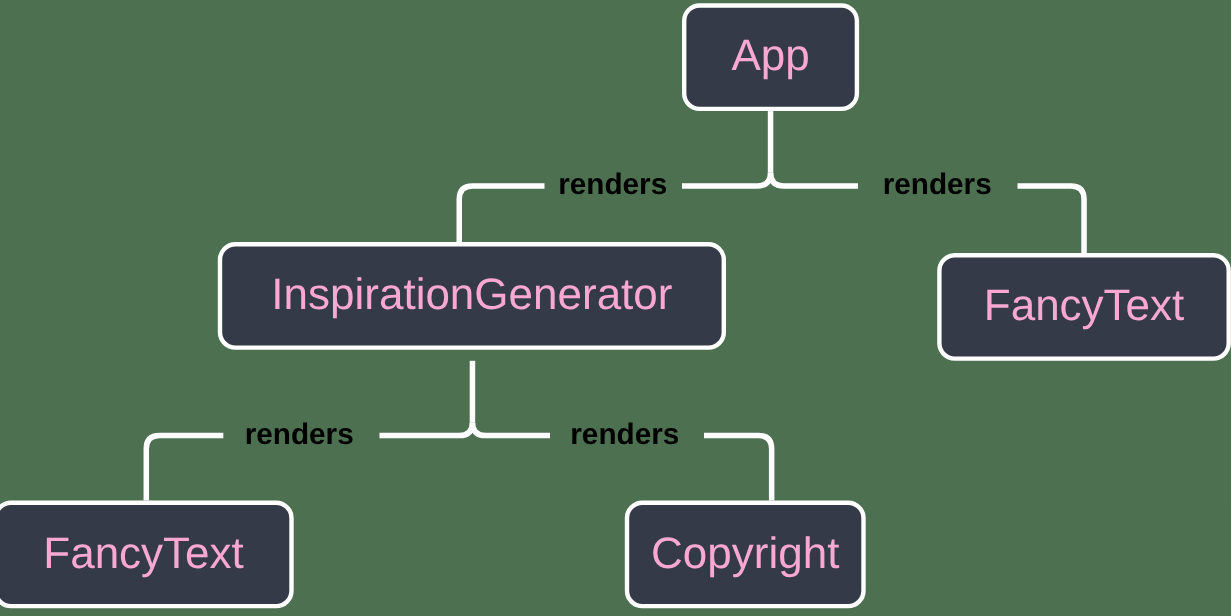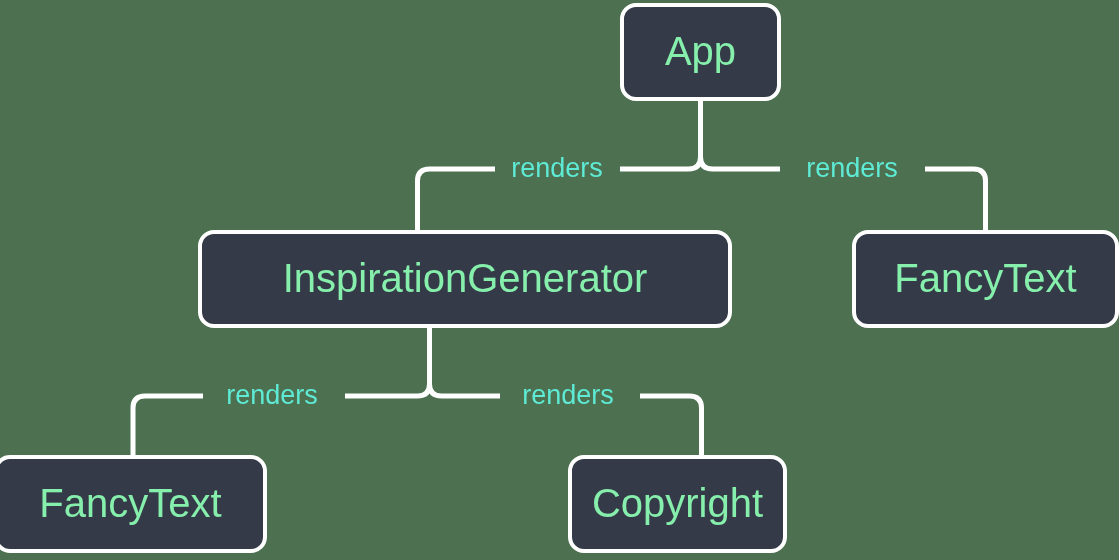--- a/index.html
+++ b/index.html
@@ -24,39 +24,39 @@
     top: 0;
     width: 1119px;
     height: 560px;
   }
   .node {
     position: absolute;
     box-sizing: border-box;
     background: #343a48;
     border: 4px solid #ffffff;
     border-radius: 16px;
-    color: #86efac;
+    color: #f9a8d4;
     display: flex;
     align-items: center;
     justify-content: center;
     font-size: 40px;
     font-weight: 400;
     letter-spacing: 0px;
     white-space: nowrap;
   }
   .node-label {
     display: block;
     line-height: 1;
     padding-bottom: 3px;
   }
   .edge-label {
     position: absolute;
-    color: #5eead4;
+    color: #000000;
     font-size: 27px;
-    font-weight: 400;
+    font-weight: 700;
     line-height: 1;
     white-space: nowrap;
     transform: translate(-50%, -50%);
   }
 </style>
 </head>
 <body>
 
 <div id="diagram">
 
@@ -74,21 +74,21 @@
       <path d="M429.5 384 Q429.5 396 417.5 396 L345 396 M203 396 L145 396 Q133 396 133 408 L133 455"></path>
 
       <path d="M429.5 384 Q429.5 396 441.5 396 L500 396 M640 396 L689.5 396 Q701.5 396 701.5 408 L701.5 455"></path>
     </g>
   </svg>
 
   <div class="node" style="left:620px; top:3px; width:161px; height:98px;">
     <span class="node-label">App</span>
   </div>
 
-  <div class="node" style="left:198px; top:230px; width:534px; height:98px;">
+  <div class="node" style="left:198px; top:220px; width:462px; height:98px;">
     <span class="node-label">InspirationGenerator</span>
   </div>
 
   <div class="node" style="left:852px; top:230px; width:267px; height:98px;">
     <span class="node-label">FancyText</span>
   </div>
 
   <div class="node" style="left:-6px; top:455px; width:273px; height:98px;">
     <span class="node-label">FancyText</span>
   </div>

